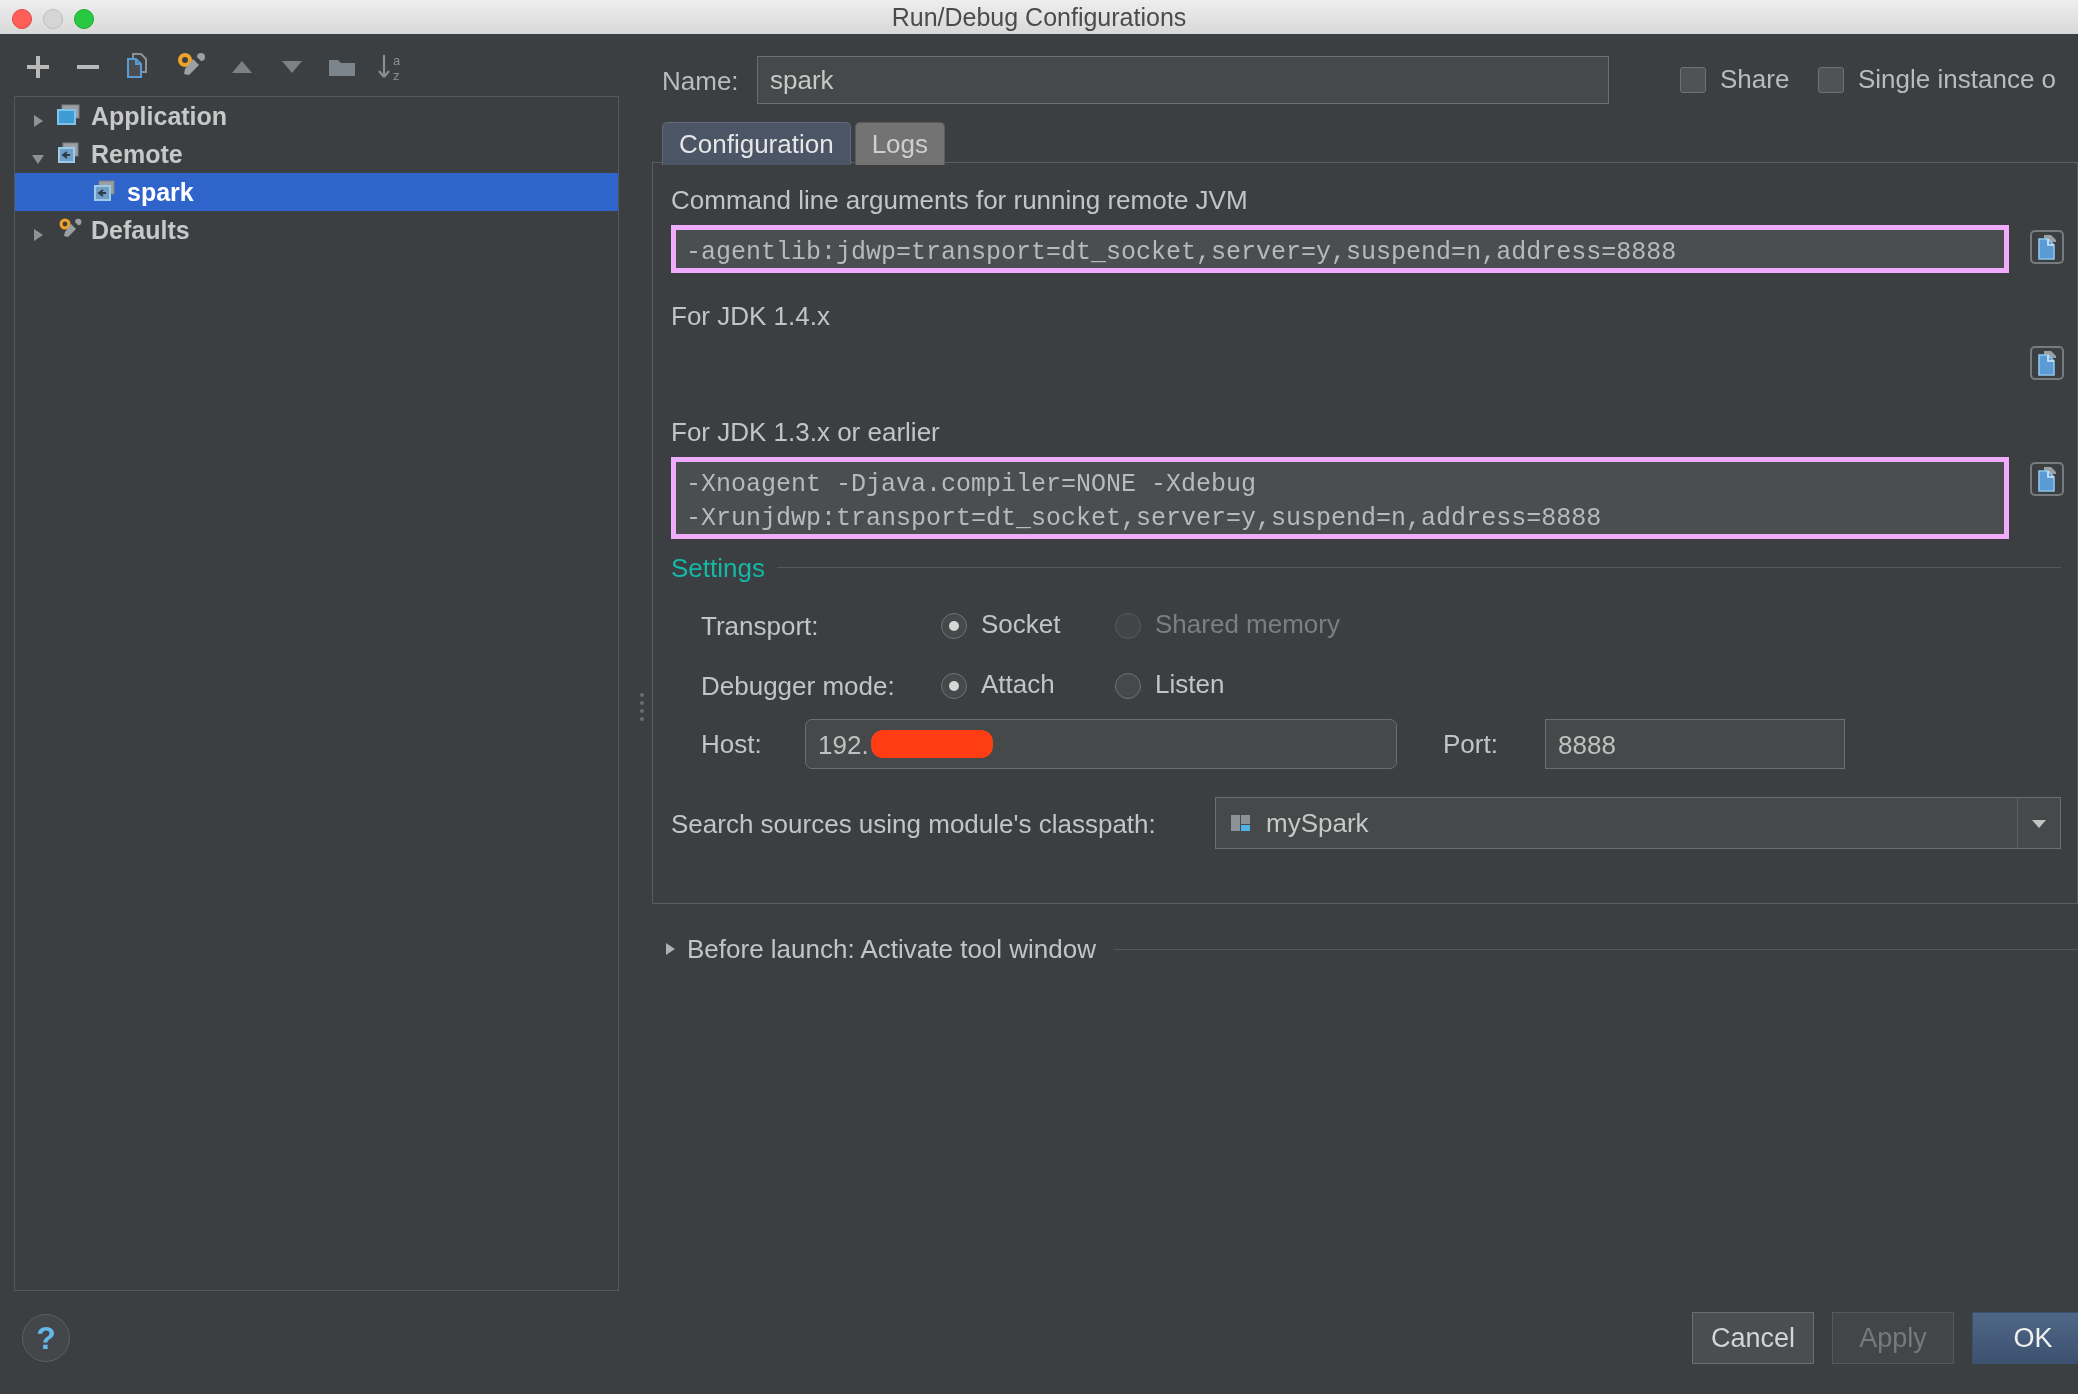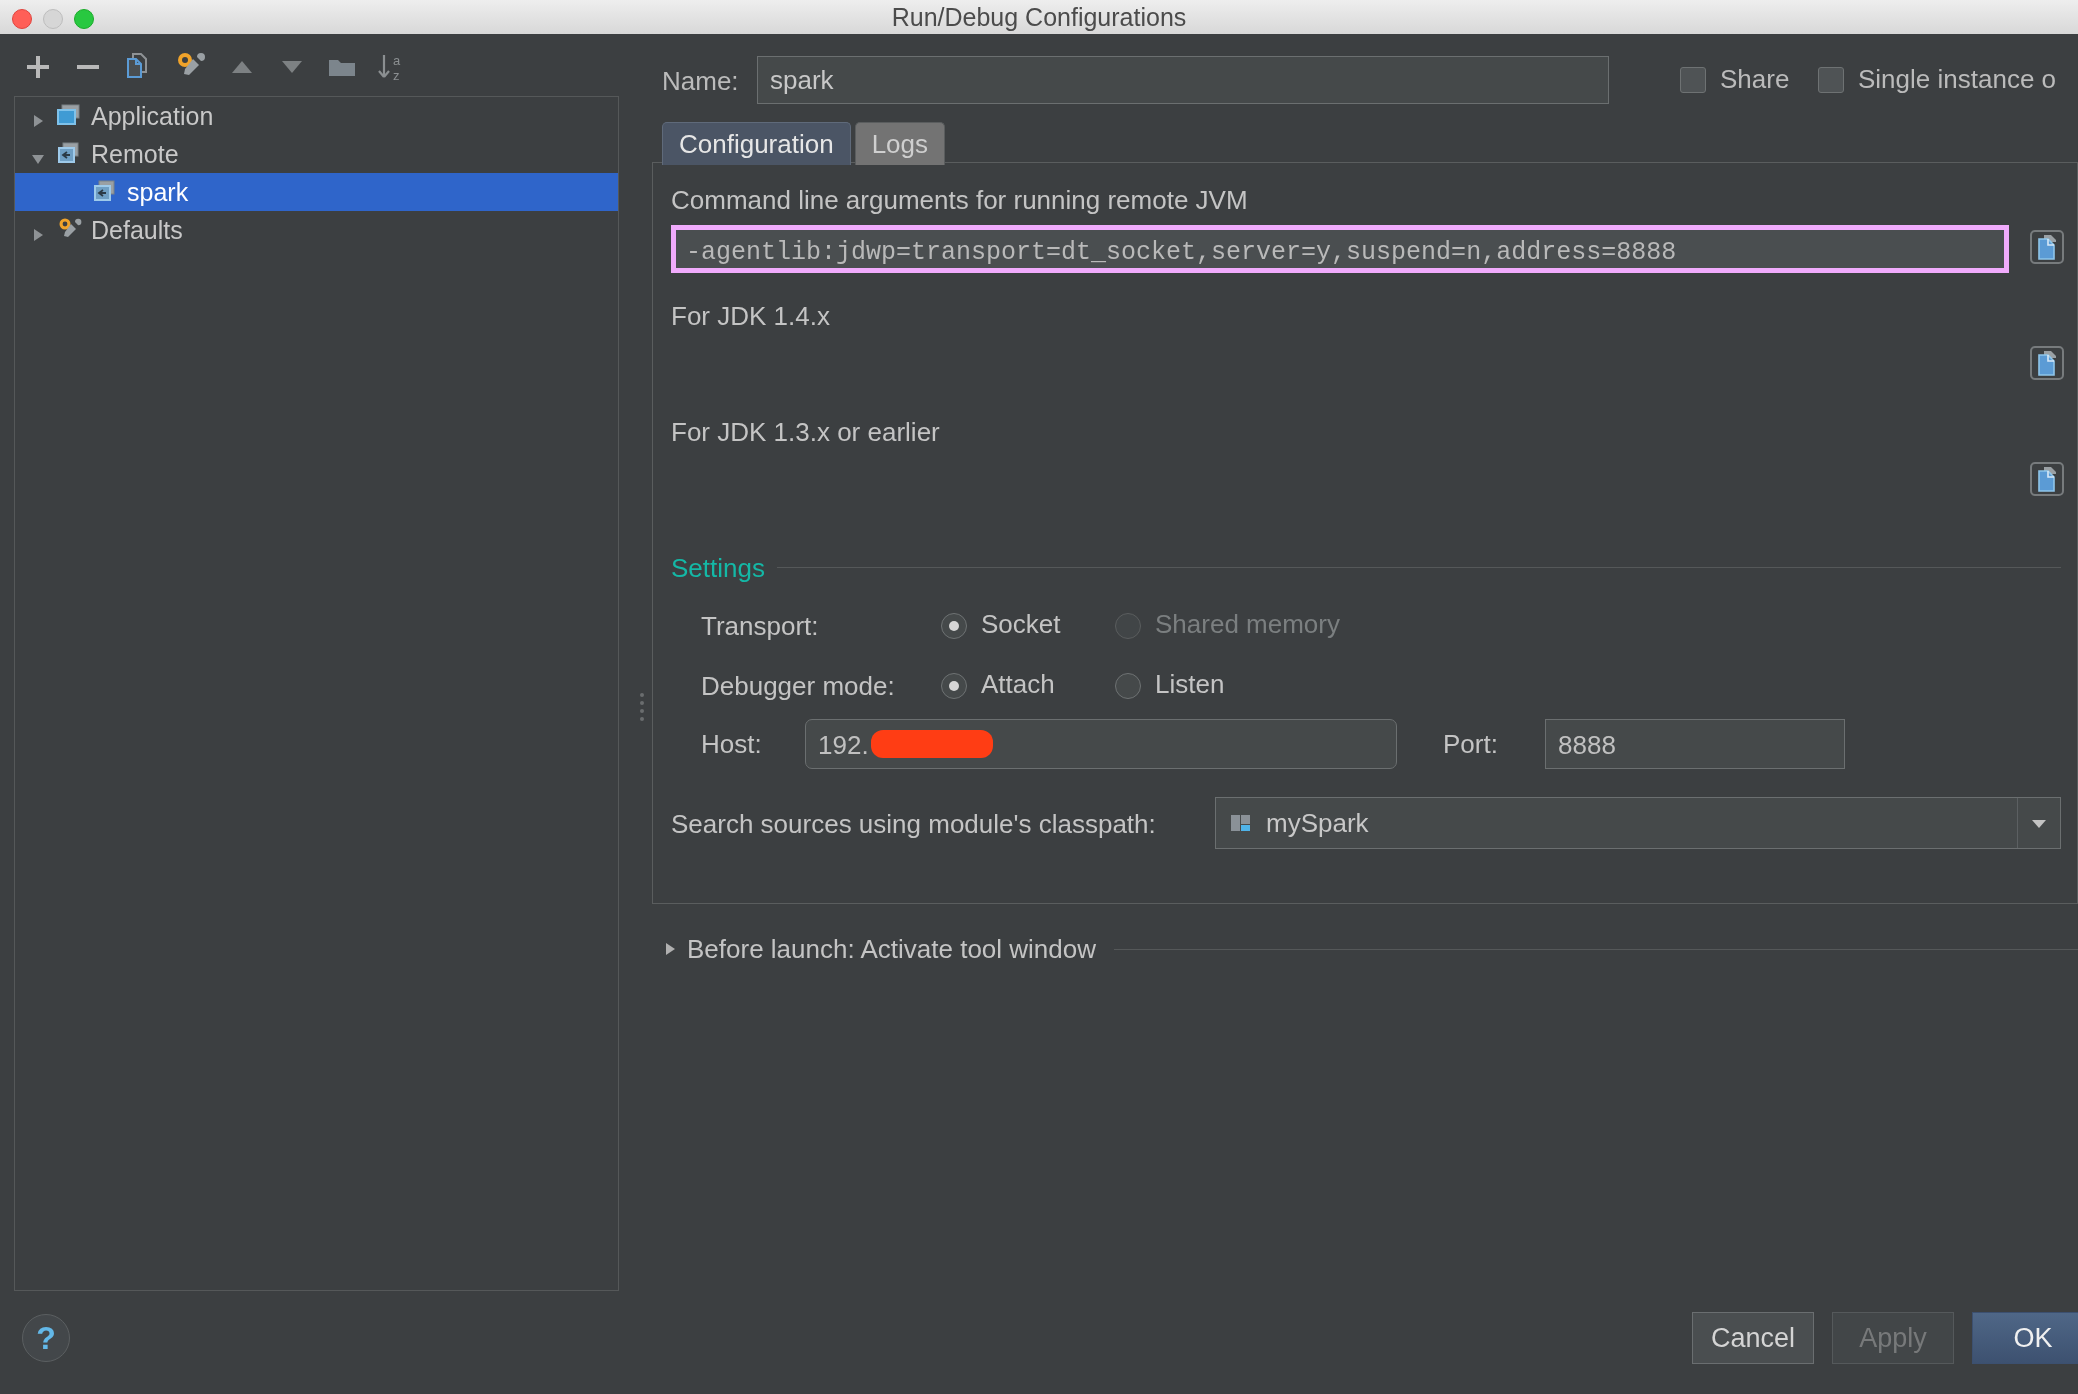--- a/index.html
+++ b/index.html
@@ -39,21 +39,21 @@
   .tbtn{position:absolute;top:14px;width:40px;height:38px;display:flex;align-items:center;justify-content:center;}
   .tbtn svg{display:block;}
 
   .tree{
     position:absolute;left:14px;top:62px;width:605px;height:1195px;
     background:#3c3f41;border:1px solid #555859;box-sizing:border-box;
     overflow:hidden;
   }
   .trow{
     position:relative;height:38px;display:flex;align-items:center;
-    font-size:25px;color:#c8c8c8;font-weight:normal;white-space:nowrap;
+    font-size:25px;color:#c8c8c8;font-weight:bold;white-space:nowrap;
   }
   .trow.sel{background:#2f65ca;color:#ffffff;}
   .tw{width:18px;height:18px;margin-right:8px;flex:none;}
   .tlabel{line-height:1;}
   .indent0{padding-left:14px;}
   .indent1{padding-left:76px;}
 
   
   .grip{position:absolute;left:638px;top:655px;width:8px;height:28px;}
   .grip i{display:block;width:4px;height:4px;background:#6a6d6e;border-radius:50%;margin:4px 0 0 2px;}
@@ -320,20 +320,22 @@
         <div class="copyicon" style="left:1372px;top:178px;">
           <svg width="44" height="44" viewBox="0 0 44 44">
             <rect x="6" y="6" width="32" height="32" rx="4" fill="none" stroke="#777b7d" stroke-width="2"></rect>
             <path d="M19 10h7l5 5v2h-12z" fill="#9aa0a4"></path>
             <path d="M14 14h9l6 6v14H14z" fill="#5b9bd5" stroke="#8fc6ea" stroke-width="1.6"></path>
             <path d="M23 14v6h6" fill="none" stroke="#d7e9f7" stroke-width="1.6"></path>
           </svg>
         </div>
 
         <div class="fieldlabel" style="left:18px;top:254px;">For JDK 1.3.x or earlier</div>
+        <div class="txtbox" style="left:18px;top:294px;width:1338px;height:82px;line-height:34px;">-Xnoagent -Djava.compiler=NONE -Xdebug
+-Xrunjdwp:transport=dt_socket,server=y,suspend=n,address=8888</div>
         <div class="copyicon" style="left:1372px;top:294px;">
           <svg width="44" height="44" viewBox="0 0 44 44">
             <rect x="6" y="6" width="32" height="32" rx="4" fill="none" stroke="#777b7d" stroke-width="2"></rect>
             <path d="M19 10h7l5 5v2h-12z" fill="#9aa0a4"></path>
             <path d="M14 14h9l6 6v14H14z" fill="#5b9bd5" stroke="#8fc6ea" stroke-width="1.6"></path>
             <path d="M23 14v6h6" fill="none" stroke="#d7e9f7" stroke-width="1.6"></path>
           </svg>
         </div>
 
         <div class="grouptitle" style="left:18px;top:390px;z-index:2;">Settings</div>

